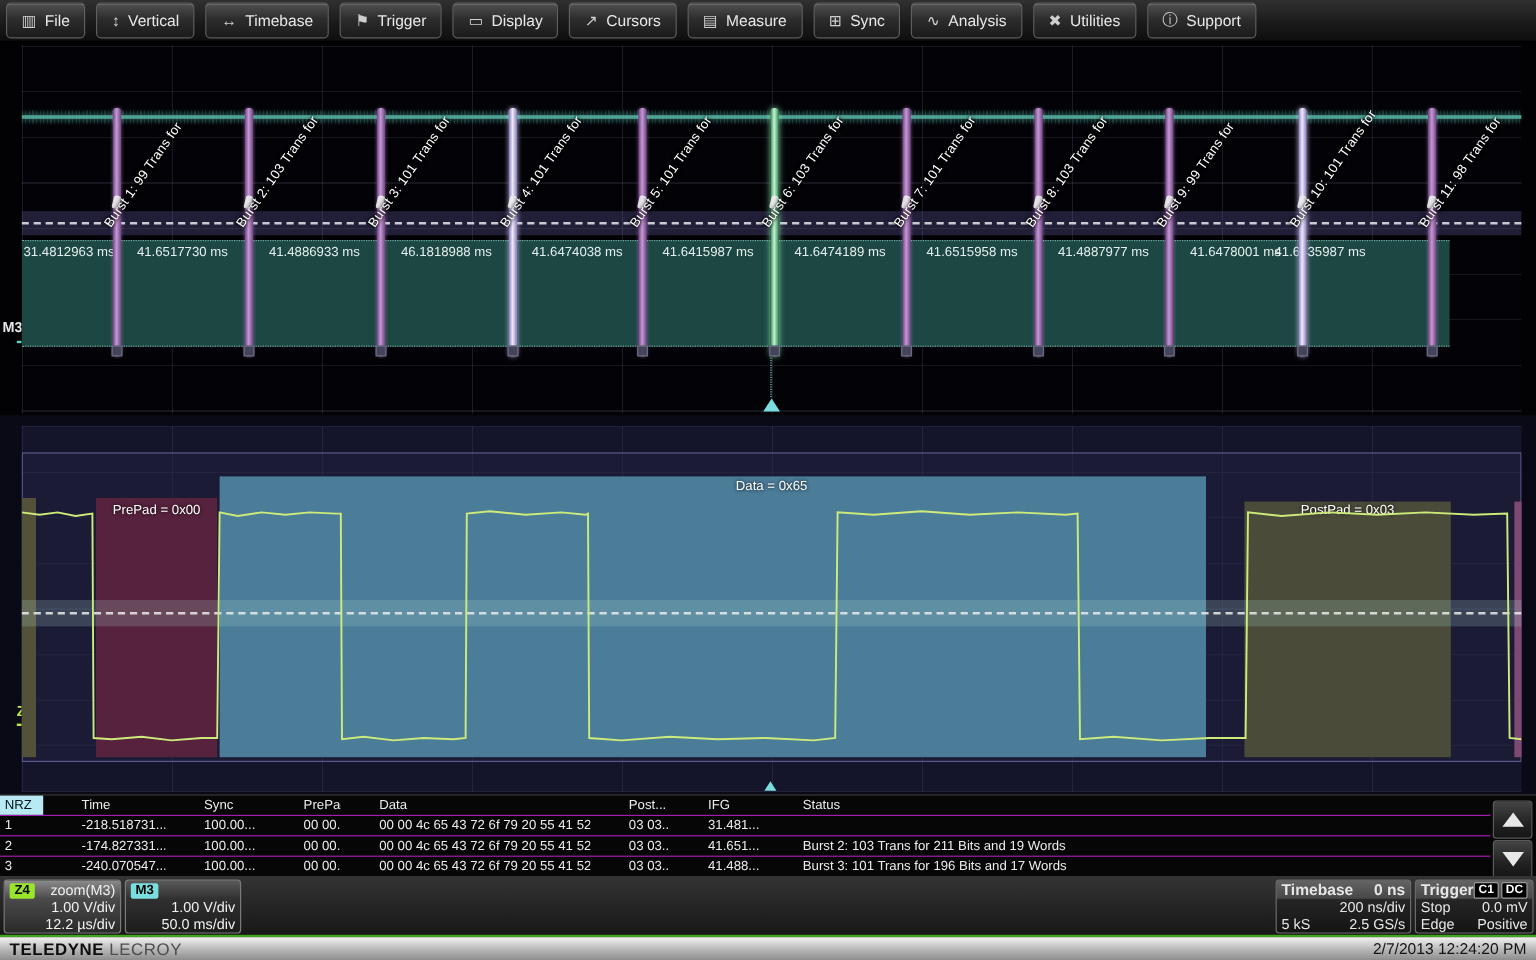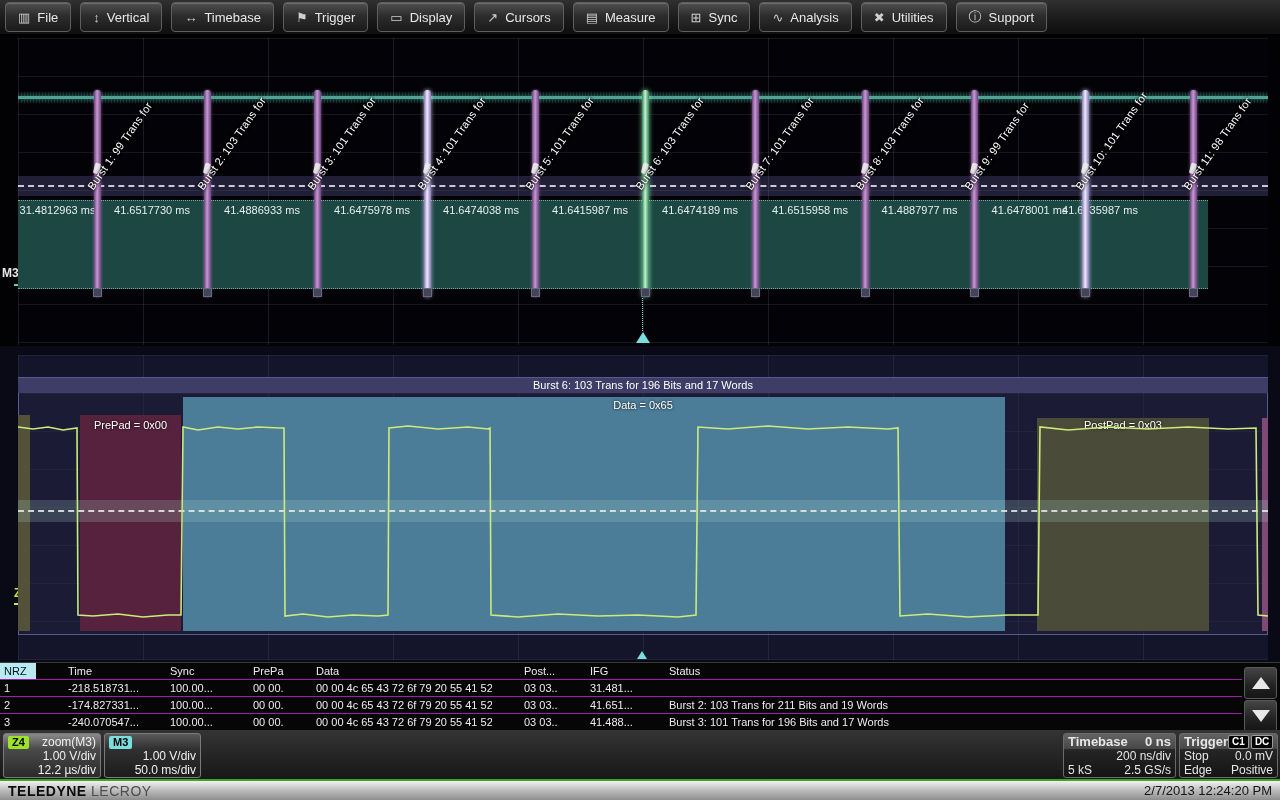--- a/index.html
+++ b/index.html
@@ -150,21 +150,21 @@
     <div class="trace-m3"></div>
 
     <div class="dash-band"></div>
     <div class="dash-line-top"></div>
 
     <div class="meas-band"></div>
 
     <div class="ifg" style="left:0;width:79px">31.4812963 ms</div>
     <div class="ifg" style="left:79px;width:110px">41.6517730 ms</div>
     <div class="ifg" style="left:189px;width:110px">41.4886933 ms</div>
-    <div class="ifg" style="left:299px;width:110px">41.6475978 ms</div>
+    <div class="ifg" style="left:299px;width:110px">46.1818988 ms</div>
     <div class="ifg" style="left:409px;width:108px">41.6474038 ms</div>
     <div class="ifg" style="left:517px;width:110px">41.6415987 ms</div>
     <div class="ifg" style="left:627px;width:110px">41.6474189 ms</div>
     <div class="ifg" style="left:737px;width:110px">41.6515958 ms</div>
     <div class="ifg" style="left:847px;width:109px">41.4887977 ms</div>
     <div class="ifg" style="left:956px;width:111px">41.6478001 ms</div>
     <div class="ifg" style="left:1028px;width:108px">41.6435987 ms</div>
 
     <div class="burst-bar" style="left:76px"></div>
     <div class="burst-bar" style="left:186px"></div>
@@ -228,21 +228,20 @@
 
     <div class="region" style="left:0;top:60px;width:12px;height:216px;background:#54513a;"></div>
     <div class="region" style="left:62px;top:60px;width:101px;height:216px;background:#57223d;"></div>
     <div class="region" style="left:165px;top:42px;width:822px;height:234px;background:#4b7c98;"></div>
     <div class="region" style="left:1019px;top:63px;width:172px;height:213px;background:#4b4b39;"></div>
     <div class="region" style="left:1244px;top:63px;width:8px;height:213px;background:#7e4a74;"></div>
 
     <div class="zero-glow"></div>
     <div class="zero-dash"></div>
 
-    <div class="ann-band">Burst  6: 103 Trans for 196 Bits and 17 Words</div>
     <div class="lbl" style="left:0;top:44px;width:100%;text-align:center;">Data = 0x65</div>
     <div class="lbl" style="left:40px;top:64px;width:145px;text-align:center;">PrePad = 0x00</div>
     <div class="lbl" style="left:1019px;top:64px;width:172px;text-align:center;">PostPad = 0x03</div>
 
     <svg class="wave" width="1250" height="305" viewBox="0 0 1250 305">
       <polyline fill="none" stroke="#cdeb7a" stroke-width="1.6" points="0,72 15,74 30,72 45,75 59,73 60,260 75,261 100,259 125,262 150,260 163,260
                 165,72 180,75 200,72 220,74 240,72 262,73 266,73 267,261 285,259 310,262 335,260 360,261 370,260
                 371,73 390,71 420,74 450,72 470,74 472,73 473,260 500,262 540,259 580,261 620,260 660,262 678,260
                 680,72 710,74 750,71 790,74 830,72 870,74 880,73 882,261 910,259 950,262 990,260 1020,260
                 1022,72 1050,75 1090,72 1130,74 1170,72 1210,74 1238,73 1240,260 1250,261"></polyline>

